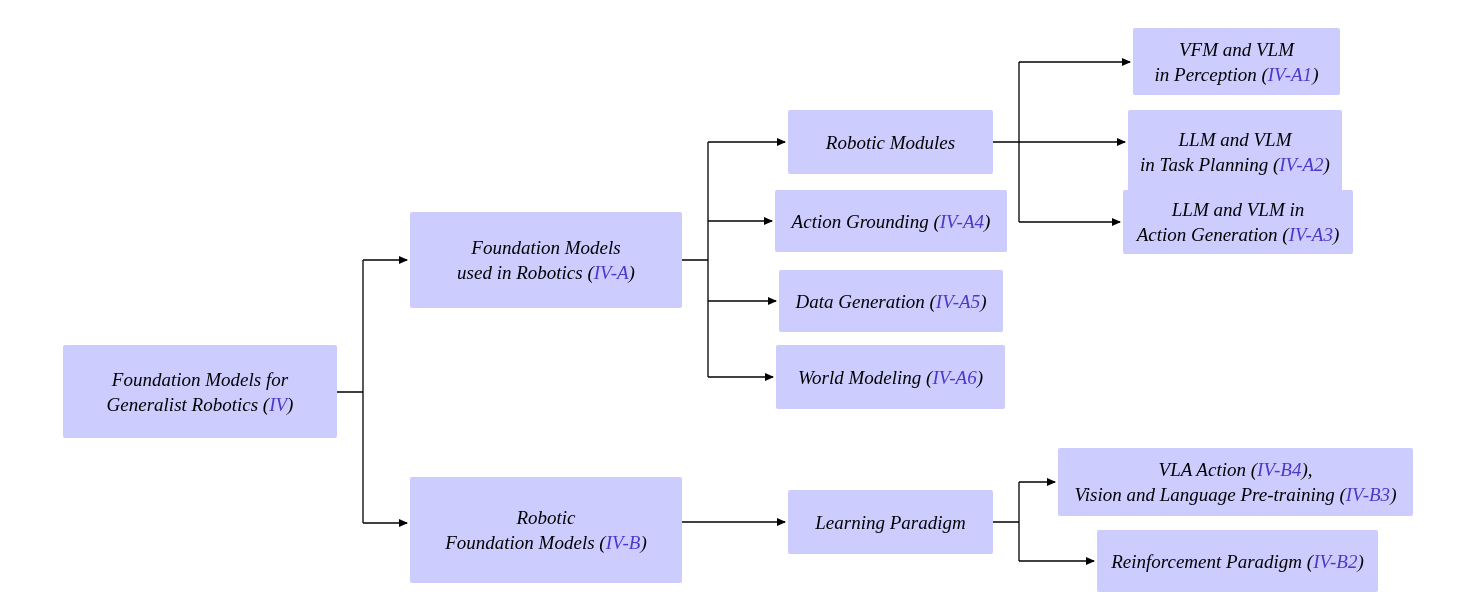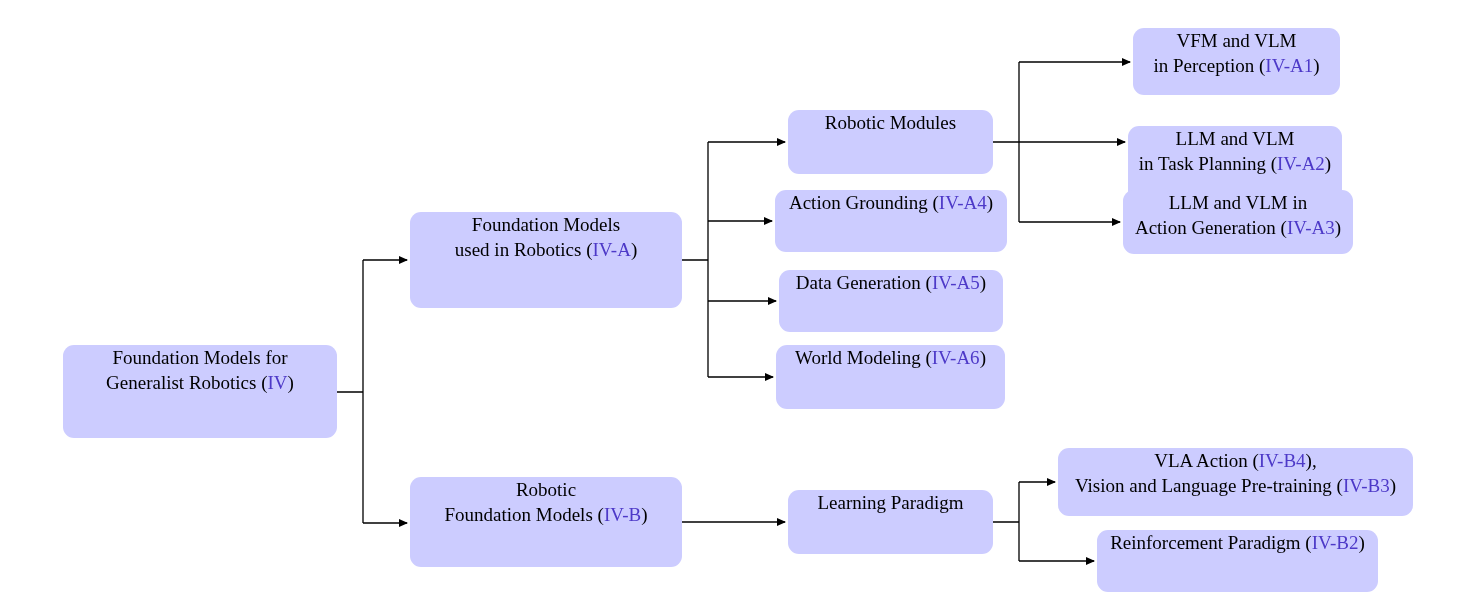--- a/index.html
+++ b/index.html
@@ -2,24 +2,25 @@
 <html style="--box-fill: #ccccff; --ref-color: #4d39c8; --text-color: #000000; --connector-color: #000000;"><head>
 <meta charset="utf-8">
 <style>
   html,body{margin:0;padding:0;background:#ffffff;}
   .canvas{
     position:relative;width:1474px;height:605px;background:#ffffff;
     font-family:"Liberation Serif","DejaVu Serif",serif;overflow:hidden;
   }
   .connectors{position:absolute;left:0;top:0;width:1474px;height:605px;}
   .node{
-    position:absolute;background:var(--box-fill,#ccccff);border-radius:11px;
-    display:flex;flex-direction:column;align-items:center;justify-content:flex-start;
+    position:absolute;background:var(--box-fill,#ccccff);border-radius:2px;
+    display:flex;flex-direction:column;align-items:center;justify-content:center;
     text-align:center;font-size:19px;line-height:25px;color:var(--text-color,#000000);
     white-space:nowrap;
+    font-style:italic;
   }
   .ref{color:var(--ref-color,#4d39c8);text-decoration:none;cursor:pointer;}
 </style>
 </head>
 <body>
 
 <div class="canvas">
 
   <svg class="connectors" viewBox="0 0 1474 605" xmlns="http://www.w3.org/2000/svg">
     <defs>
@@ -50,21 +51,21 @@
   <div class="node" style="left:63px;top:345px;width:274px;height:93px">
     <div><span>Foundation Models for</span></div>
     <div><span>Generalist Robotics (</span><span class="ref">IV</span><span>)</span></div>
   </div>
 
   <div class="node" style="left:410px;top:212px;width:272px;height:96px">
     <div><span>Foundation Models</span></div>
     <div><span>used in Robotics (</span><span class="ref">IV-A</span><span>)</span></div>
   </div>
 
-  <div class="node" style="left:410px;top:477px;width:272px;height:90px">
+  <div class="node" style="left:410px;top:477px;width:272px;height:106px">
     <div><span>Robotic</span></div>
     <div><span>Foundation Models (</span><span class="ref">IV-B</span><span>)</span></div>
   </div>
 
   <div class="node" style="left:788px;top:110px;width:205px;height:64px">
     <div><span>Robotic Modules</span></div>
   </div>
 
   <div class="node" style="left:775px;top:190px;width:232px;height:62px">
     <div><span>Action Grounding (</span><span class="ref">IV-A4</span><span>)</span></div>
@@ -76,21 +77,21 @@
 
   <div class="node" style="left:776px;top:345px;width:229px;height:64px">
     <div><span>World Modeling (</span><span class="ref">IV-A6</span><span>)</span></div>
   </div>
 
   <div class="node" style="left:1133px;top:28px;width:207px;height:67px">
     <div><span>VFM and VLM</span></div>
     <div><span>in Perception (</span><span class="ref">IV-A1</span><span>)</span></div>
   </div>
 
-  <div class="node" style="left:1128px;top:126px;width:214px;height:84px">
+  <div class="node" style="left:1128px;top:110px;width:214px;height:84px">
     <div><span>LLM and VLM</span></div>
     <div><span>in Task Planning (</span><span class="ref">IV-A2</span><span>)</span></div>
   </div>
 
   <div class="node" style="left:1123px;top:190px;width:230px;height:64px">
     <div><span>LLM and VLM in</span></div>
     <div><span>Action Generation (</span><span class="ref">IV-A3</span><span>)</span></div>
   </div>
 
   <div class="node" style="left:788px;top:490px;width:205px;height:64px">

